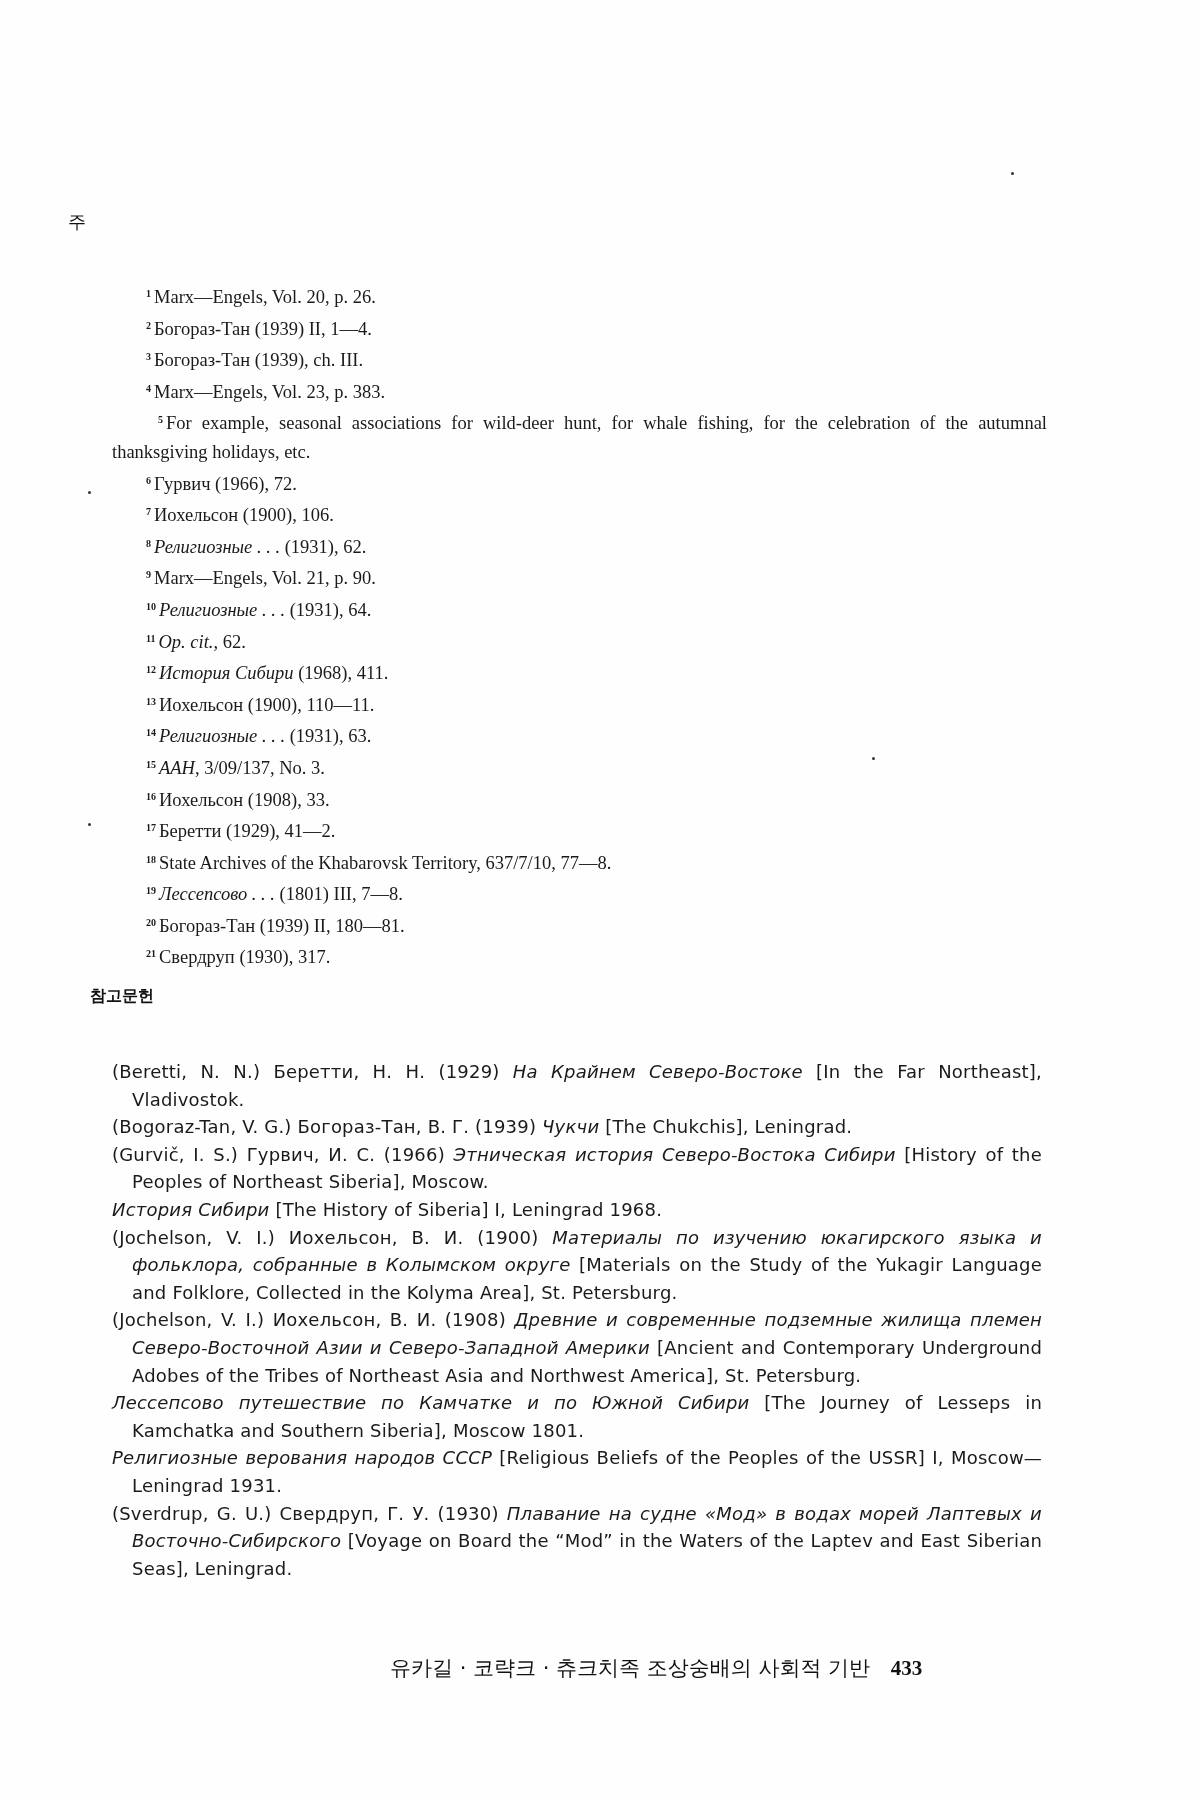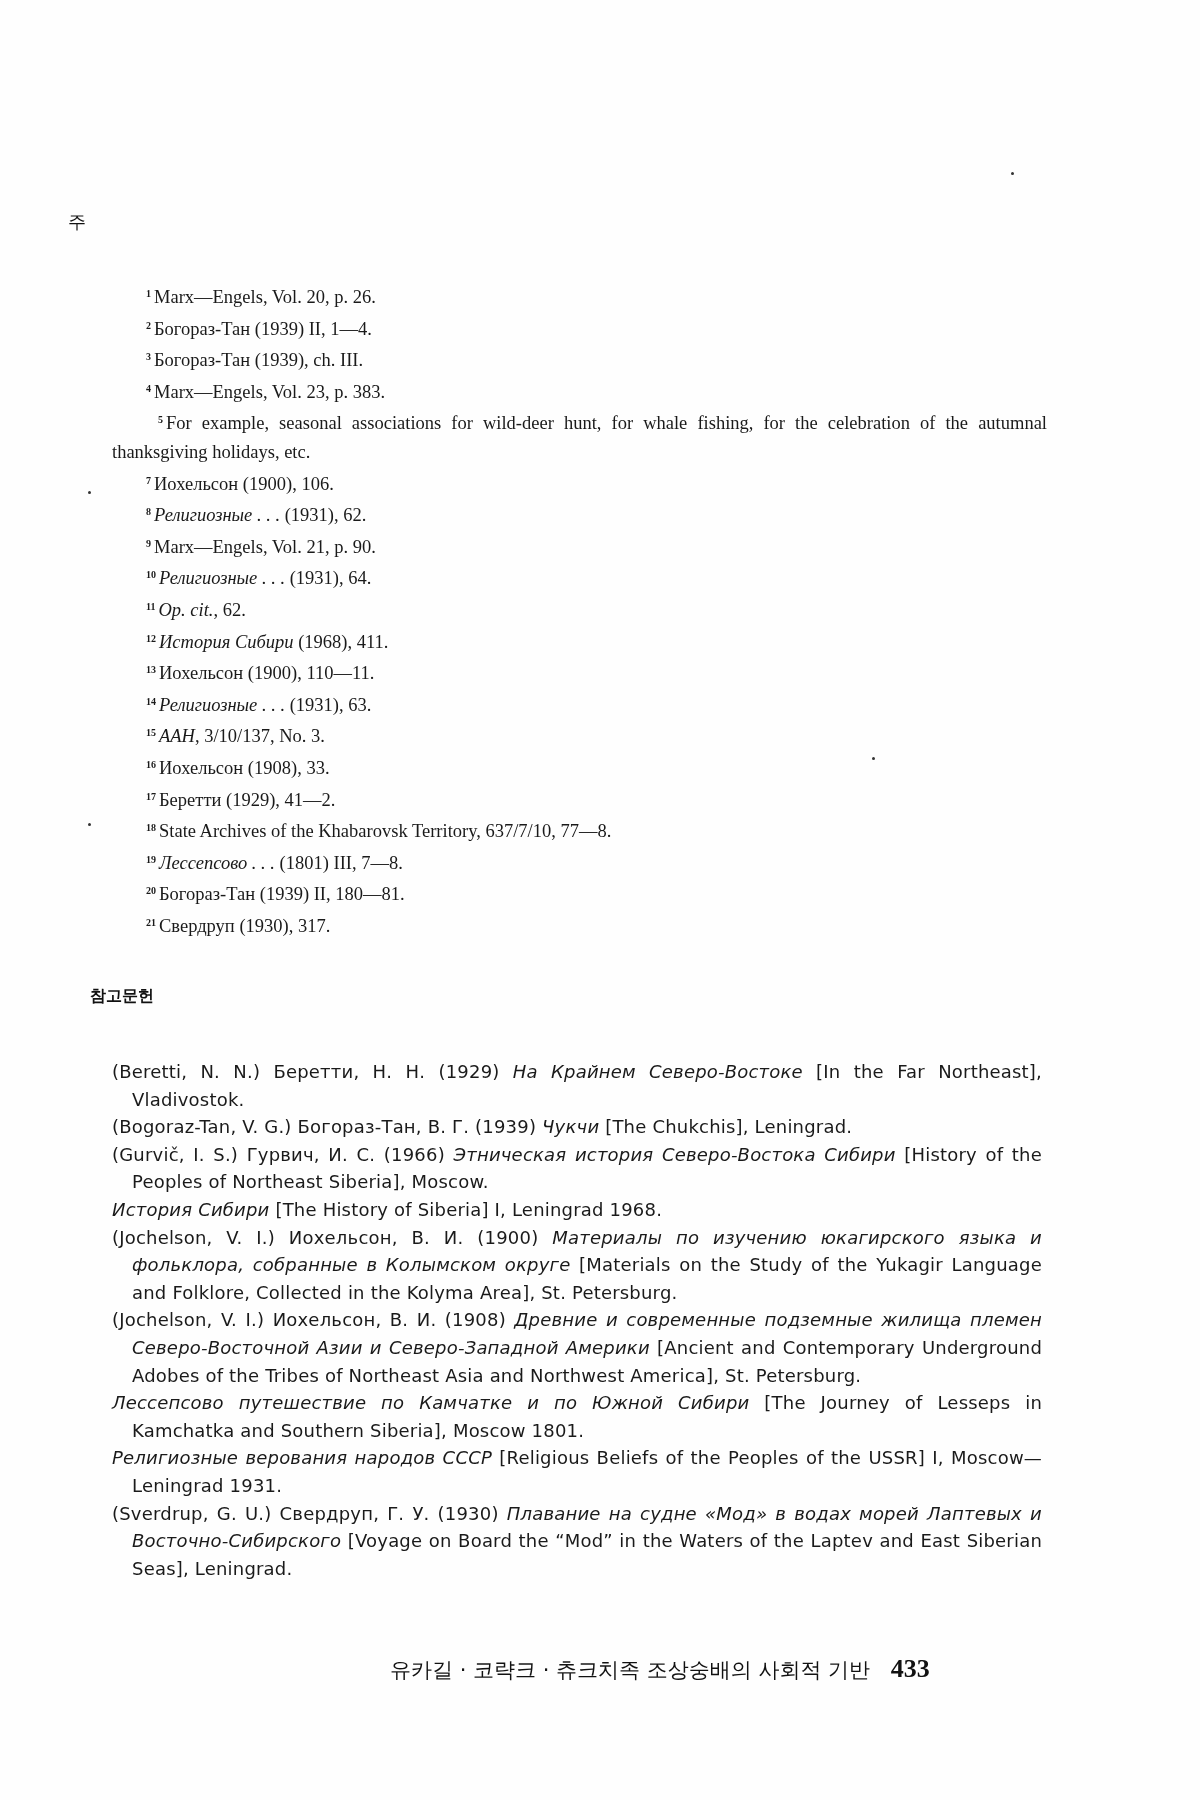--- a/index.html
+++ b/index.html
@@ -84,21 +84,21 @@
       width: 650px;
       font-family: "DejaVu Sans", sans-serif;
       font-size: 21px;
       color: #111;
       white-space: nowrap;
     }
     .footer .page-num {
       font-family: "Liberation Serif", serif;
       font-weight: bold;
       margin-left: 14px;
-      font-size: 26px;
+      font-size: 21px;
     }
     .speck {
       position: absolute;
       width: 3px; height: 3px;
       background: #333;
       border-radius: 50%;
     }
   </style>
 </head>
 <body>
@@ -106,29 +106,30 @@
 <div class="page">
 
   <div id="notes-title" class="section-title">주</div>
 
   <div class="notes" id="notes">
       <div class="note"><sup>1</sup><span>Marx—Engels, Vol. 20, p. 26.</span></div>
       <div class="note"><sup>2</sup><span>Богораз-Тан (1939) II, 1—4.</span></div>
       <div class="note"><sup>3</sup><span>Богораз-Тан (1939), ch. III.</span></div>
       <div class="note"><sup>4</sup><span>Marx—Engels, Vol. 23, p. 383.</span></div>
       <div class="note wrap"><sup>5</sup><span>For example, seasonal associations for wild-deer hunt, for whale fishing, for the celebration of the autumnal thanksgiving holidays, etc.</span></div>
+      <div class="note"><sup>6</sup><span>Гурвич (1966), 72.</span></div>
       <div class="note"><sup>7</sup><span>Иохельсон (1900), 106.</span></div>
       <div class="note"><sup>8</sup><span class="it">Религиозные . . .</span><span> (1931), 62.</span></div>
       <div class="note"><sup>9</sup><span>Marx—Engels, Vol. 21, p. 90.</span></div>
       <div class="note"><sup>10</sup><span class="it">Религиозные . . .</span><span> (1931), 64.</span></div>
       <div class="note"><sup>11</sup><span class="it">Op. cit.</span><span>, 62.</span></div>
       <div class="note"><sup>12</sup><span class="it">История Сибири</span><span> (1968), 411.</span></div>
       <div class="note"><sup>13</sup><span>Иохельсон (1900), 110—11.</span></div>
       <div class="note"><sup>14</sup><span class="it">Религиозные . . .</span><span> (1931), 63.</span></div>
-      <div class="note"><sup>15</sup><span class="it">ААН</span><span>, 3/10/137, No. 3.</span></div>
+      <div class="note"><sup>15</sup><span class="it">ААН</span><span>, 3/09/137, No. 3.</span></div>
       <div class="note"><sup>16</sup><span>Иохельсон (1908), 33.</span></div>
       <div class="note"><sup>17</sup><span>Беретти (1929), 41—2.</span></div>
       <div class="note"><sup>18</sup><span>State Archives of the Khabarovsk Territory, 637/7/10, 77—8.</span></div>
       <div class="note"><sup>19</sup><span class="it">Лессепсово . . .</span><span> (1801) III, 7—8.</span></div>
       <div class="note"><sup>20</sup><span>Богораз-Тан (1939) II, 180—81.</span></div>
       <div class="note"><sup>21</sup><span>Свердруп (1930), 317.</span></div>
     </div>
 
   <div id="refs-title" class="section-title">참고문헌</div>
 

